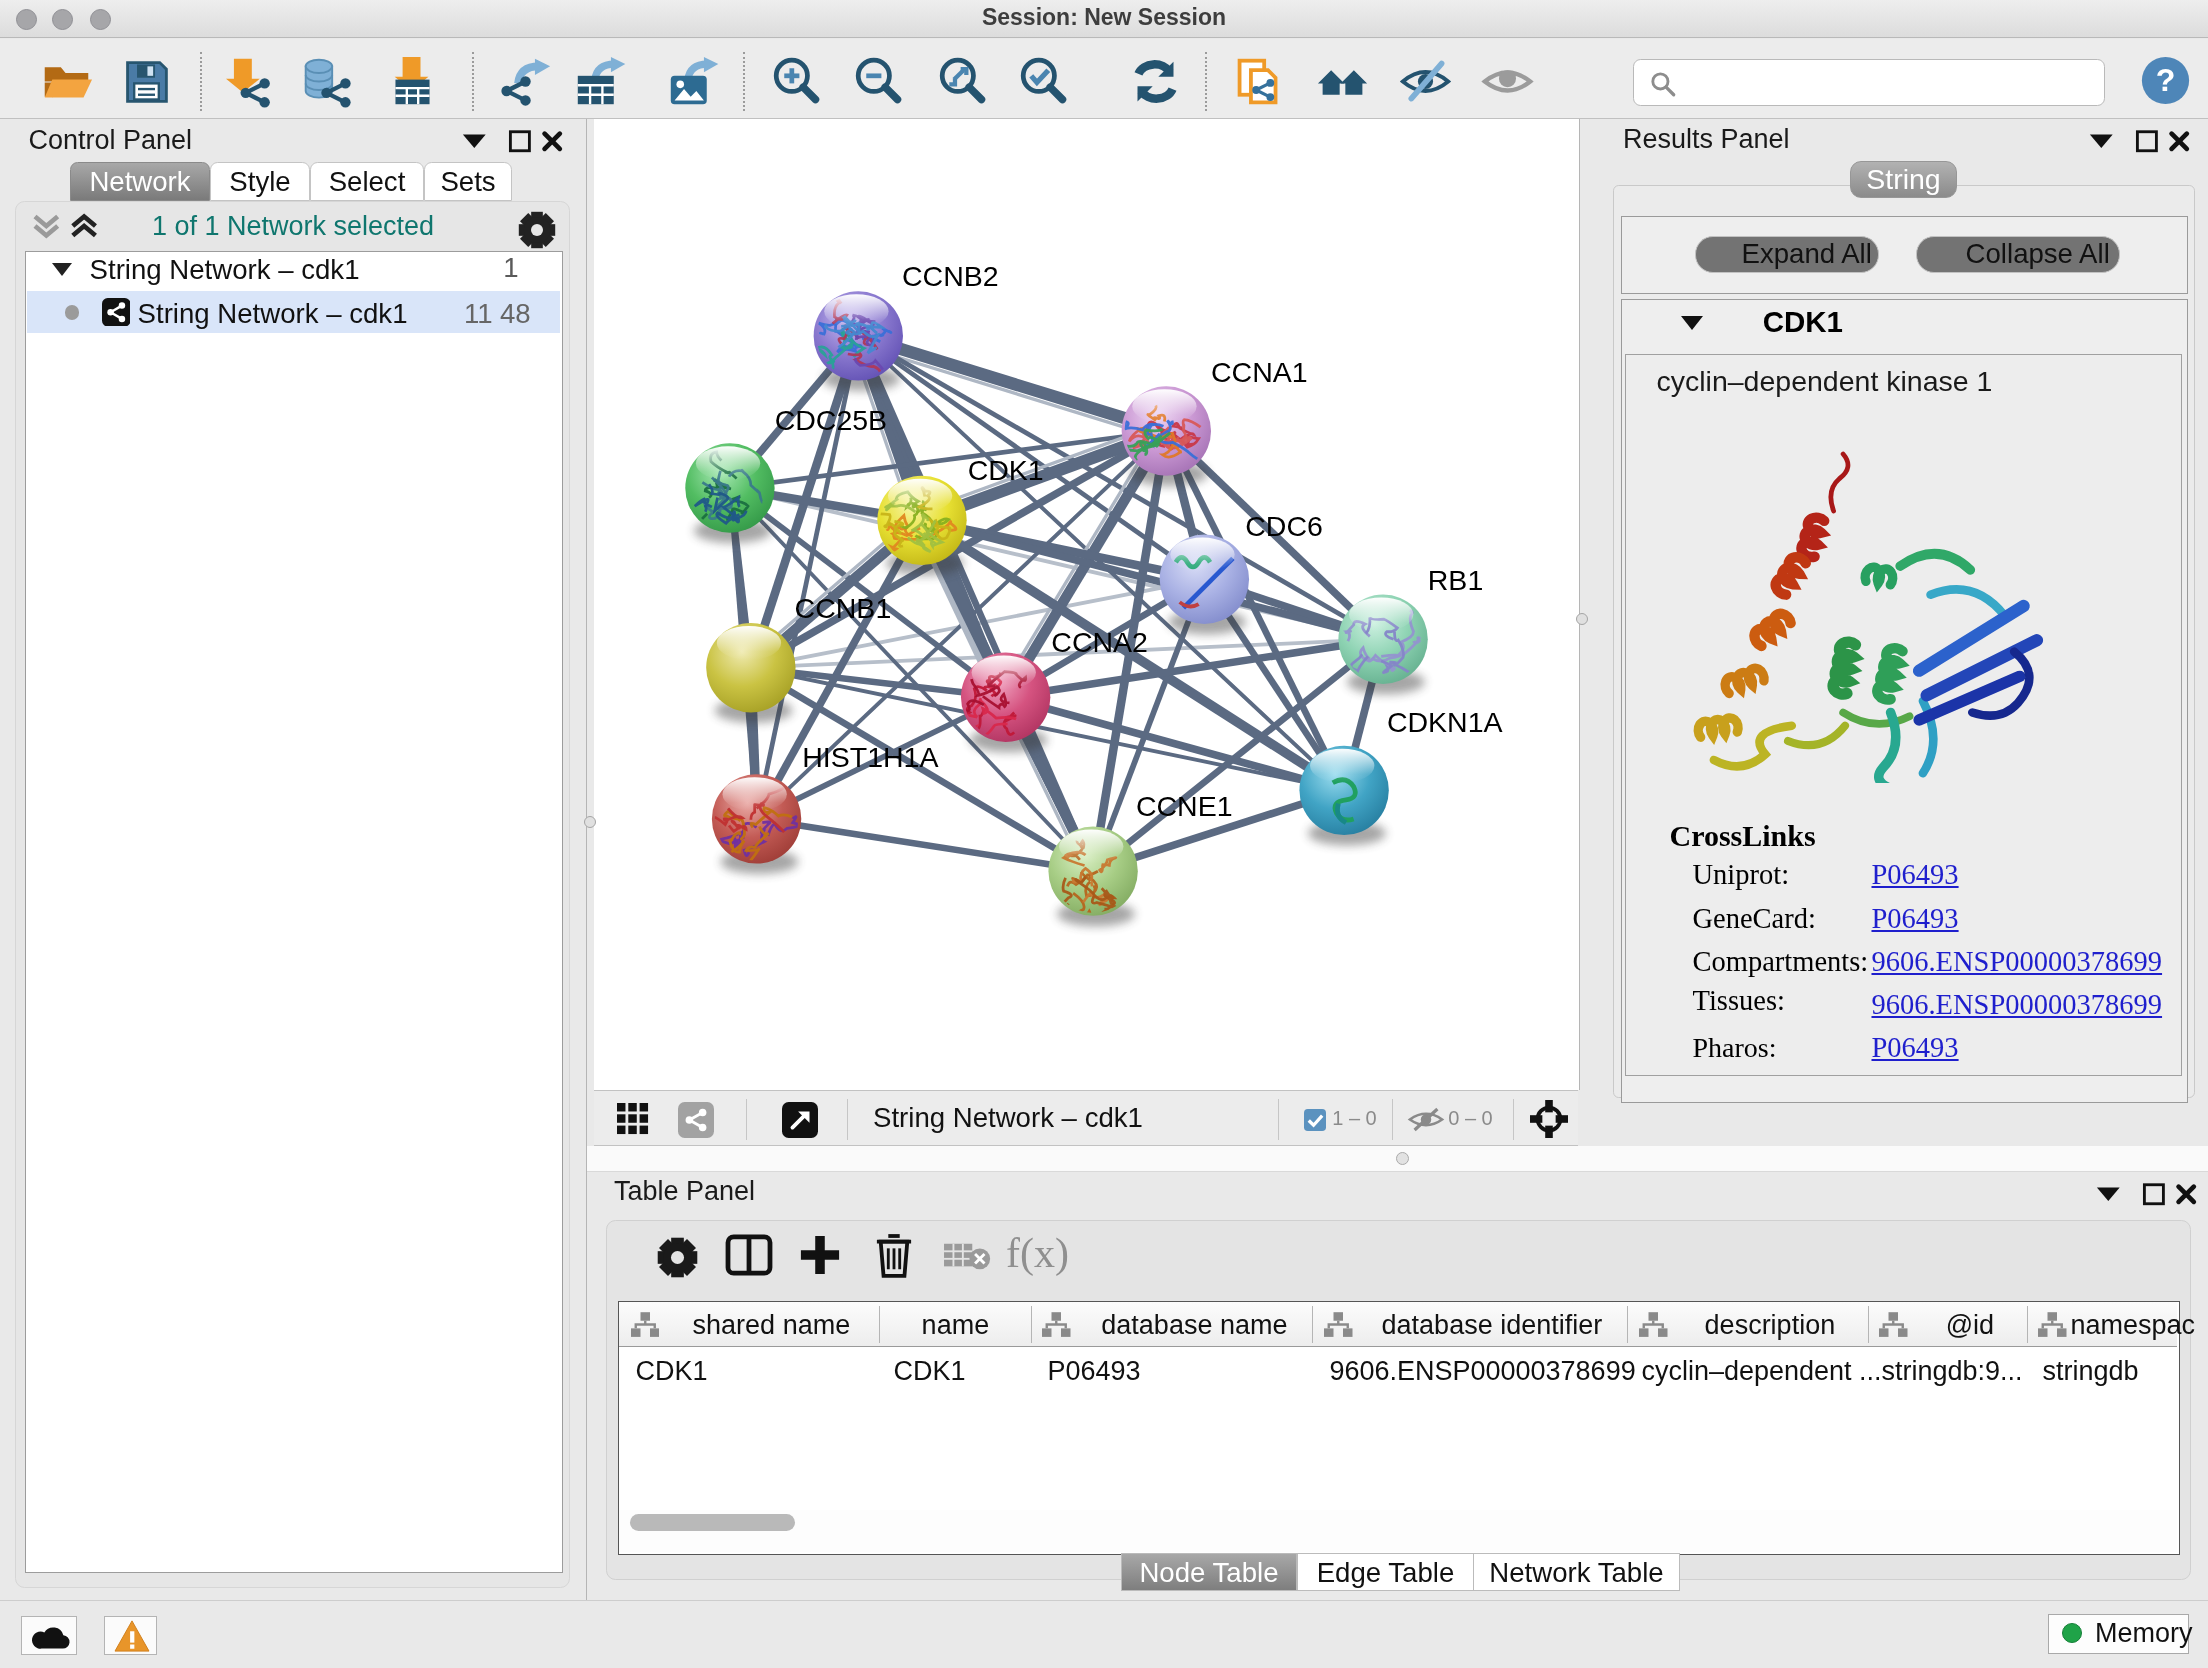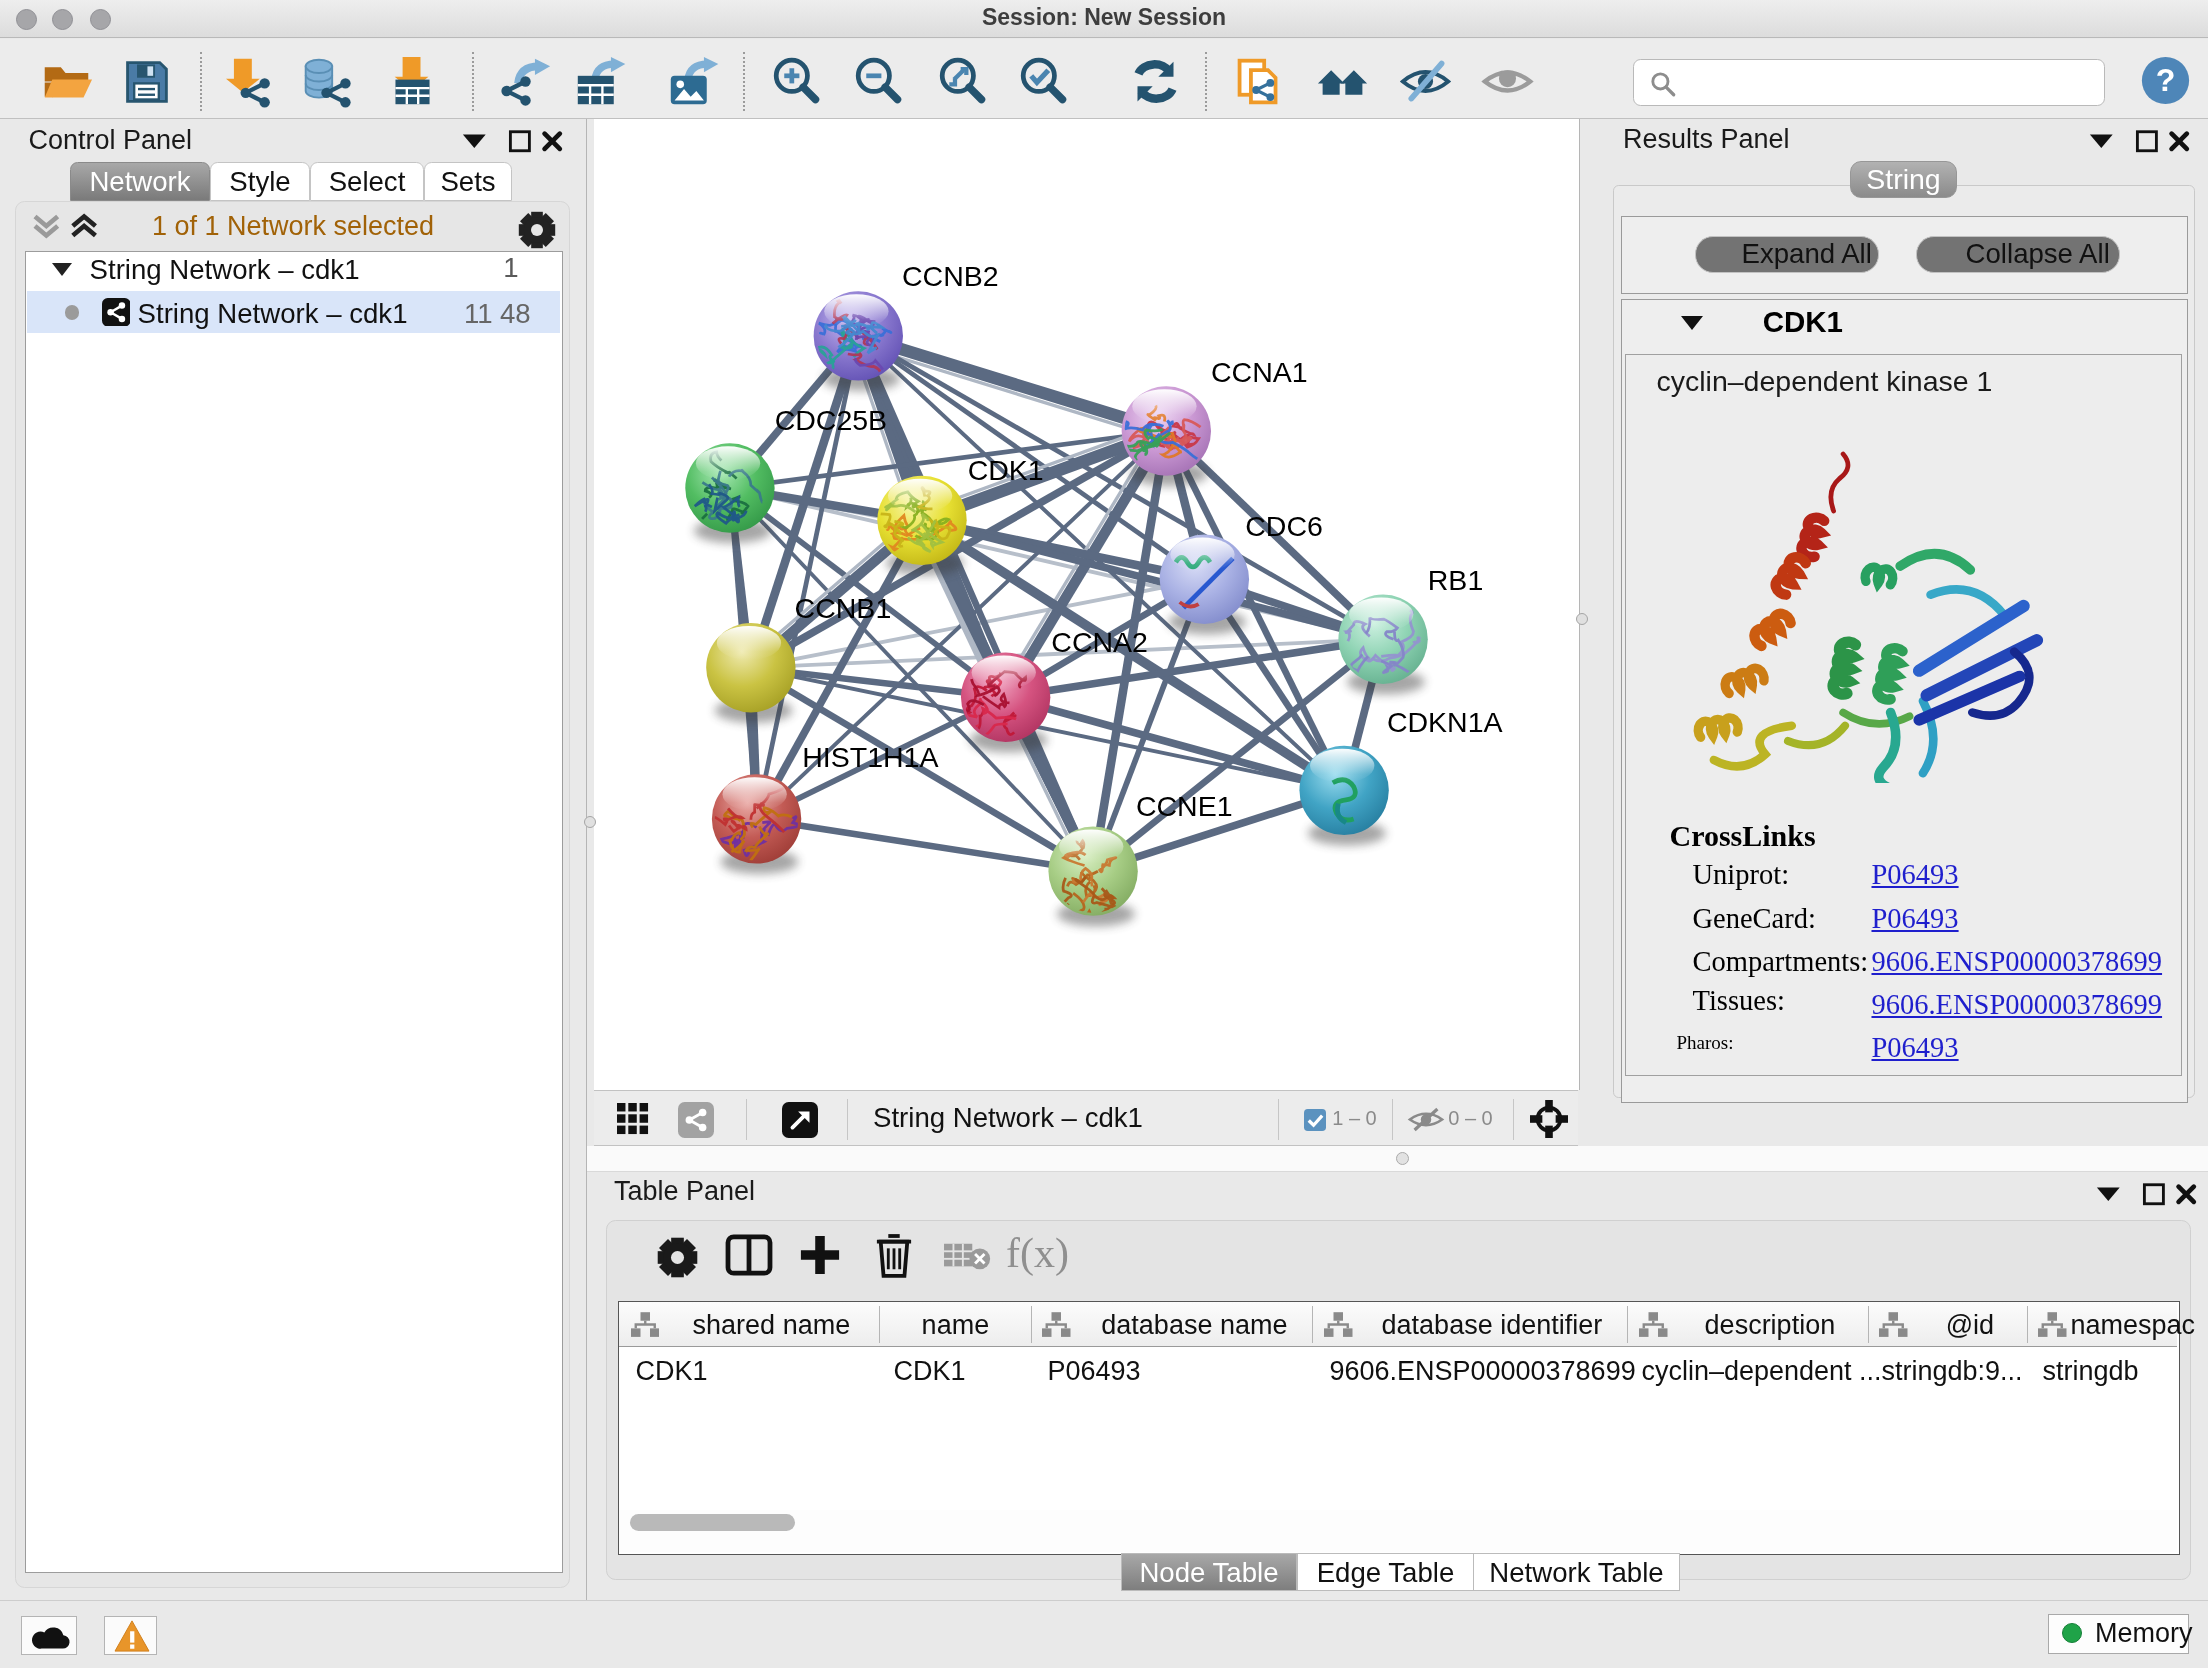--- a/index.html
+++ b/index.html
@@ -242,21 +242,21 @@
         <svg class="abs" style="left:498px;top:4.8px;" width="46" height="46" viewBox="-24.0 -24.0 48 48">
           <g fill="#222">
             <rect x="-6.08" y="-19" width="12.16" height="38" transform="rotate(0)"></rect>
             <rect x="-6.08" y="-19" width="12.16" height="38" transform="rotate(45)"></rect>
             <rect x="-6.08" y="-19" width="12.16" height="38" transform="rotate(90)"></rect>
             <rect x="-6.08" y="-19" width="12.16" height="38" transform="rotate(135)"></rect>
             <circle r="13.68"></circle>
           </g>
           <circle r="6.2700000000000005" fill="#e6e6e6"></circle>
         </svg>
-      <div class="abs" style="left:0; top:8.6px; width:554px; text-align:center; font-size:27px; color:#a16207;">1 of 1 Network selected</div>
+      <div class="abs" style="left:0; top:8.6px; width:554px; text-align:center; font-size:27px; color:#0f766e;">1 of 1 Network selected</div>
     </div>
     <div id="cplist" class="abs">
       <div class="abs" style="left:26px; top:11.4px; width:0; height:0; border-left:10.5px solid transparent; border-right:10.5px solid transparent; border-top:13.3px solid #222;"></div>
       <div class="abs" style="left:64px; top:1.9px; font-size:27.6px; color:#111;">String Network – cdk1</div>
       <div class="abs" style="left:455px; top:0px; width:38px; text-align:right; font-size:27.6px; color:#5a5a5a;">1</div>
       <div id="cprow2" class="abs">
         <div class="abs" style="left:38px; top:14.3px; width:14.3px; height:14.3px; border-radius:50%; background:#9b9b9b;"></div>
 <svg class="abs" style="left:75px;top:6.7px;" width="28.5" height="28.5" viewBox="0 0 30 30">
             <rect width="30" height="30" rx="6" fill="#111"></rect>
             <g stroke="#fff" stroke-width="2.6" fill="#fff">
@@ -734,21 +734,21 @@
           </svg>
         <div class="abs serif" style="left:43px; top:464px; font-size:30px; font-weight:700; color:#000;">CrossLinks</div>
         <div class="abs serif" style="left:66px; top:504px; font-size:28.5px; color:#000;">Uniprot:</div>
         <div class="abs serif" style="left:245px; top:504px; font-size:28.5px;"><span class="rlink">P06493</span></div>
         <div class="abs serif" style="left:66px; top:548px; font-size:28.5px; color:#000;">GeneCard:</div>
         <div class="abs serif" style="left:245px; top:548px; font-size:28.5px;"><span class="rlink">P06493</span></div>
         <div class="abs serif" style="left:66px; top:591px; font-size:28.5px; color:#000;">Compartments:</div>
         <div class="abs serif" style="left:245px; top:591px; font-size:28.5px;"><span class="rlink">9606.ENSP00000378699</span></div>
         <div class="abs serif" style="left:66px; top:630px; font-size:28.5px; color:#000;">Tissues:</div>
         <div class="abs serif" style="left:245px; top:634px; font-size:28.5px;"><span class="rlink">9606.ENSP00000378699</span></div>
-        <div class="abs serif" style="left:50px; top:677px; font-size:19px; color:#000;">Pharos:</div>
+        <div class="abs serif" style="left:66px; top:677px; font-size:28px; color:#000;">Pharos:</div>
         <div class="abs serif" style="left:245px; top:677px; font-size:28.5px;"><span class="rlink">P06493</span></div>
       </div>
     </div>
   </div>
   <div id="stringtab" class="abs" style="line-height:35px;border-radius:11px;">String</div>
 </div>
 <div class="abs" style="left:584px; top:816px; width:12.4px; height:12.4px; border-radius:50%; background:#e0e0e0; border:1px solid #a5a5a5;"></div>
 <div class="abs" style="left:1576px; top:613px; width:12.4px; height:12.4px; border-radius:50%; background:#e0e0e0; border:1px solid #a5a5a5;"></div>
 <div id="hdivider" class="abs">
   <div class="abs" style="left:809px; top:5.7px; width:13.3px; height:13.3px; border-radius:50%; background:#e2e2e2; border:1px solid #aaa;"></div>

